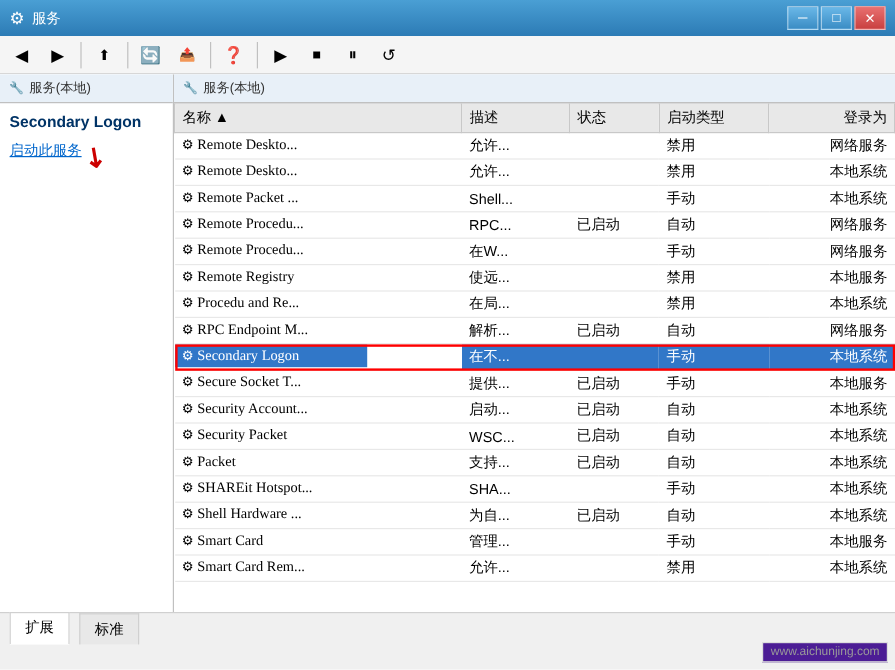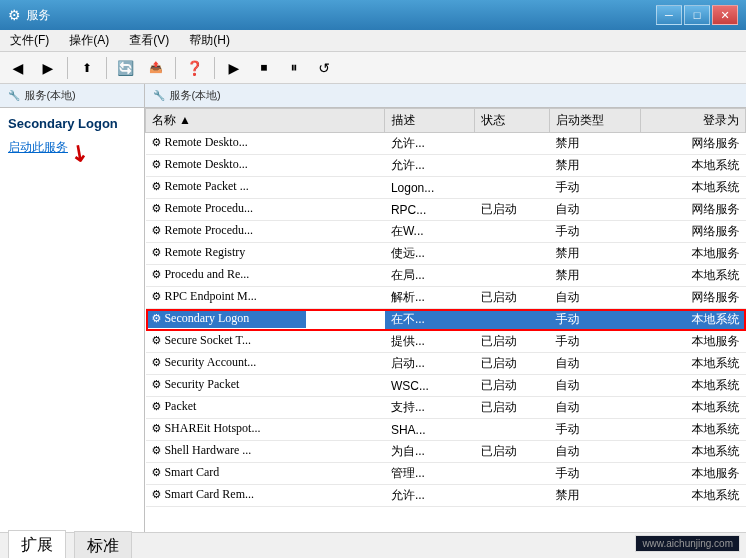--- a/index.html
+++ b/index.html
@@ -213,35 +213,35 @@
       border-top: 1px solid #d0d0d0;
       display: flex;
       align-items: center;
     }
     .status-tab {
       padding: 4px 12px;
       border-top: 1px solid #d0d0d0;
       border-right: 1px solid #d0d0d0;
       border-left: 1px solid #d0d0d0;
       background: #e8e8e8;
-      font-size: 16px;
+      font-size: 12px;
       cursor: pointer;
       margin-left: 8px;
     }
     .status-tab.active {
       background: white;
       border-bottom: 1px solid white;
     }
 
     
     .watermark {
       position: absolute;
       bottom: 6px;
       right: 6px;
-      background: #0f172a;
+      background: #4c1d95;
       border: 1px solid #ddd;
       padding: 2px 6px;
       font-size: 10px;
       color: #999;
       z-index: 10;
     }
 
     .selected-row td { background: #3177c8 !important; color: white !important; }
   </style>
 </head>
@@ -254,26 +254,20 @@
       <span style="font-size:14px;">⚙</span>
       <span>服务</span>
     </div>
     <div class="title-bar-controls">
       <button class="title-btn">─</button>
       <button class="title-btn">□</button>
       <button class="title-btn close">✕</button>
     </div>
   </div>
 
-  <div class="menu-bar">
-    <span class="menu-item">文件(F)</span>
-    <span class="menu-item">操作(A)</span>
-    <span class="menu-item">查看(V)</span>
-    <span class="menu-item">帮助(H)</span>
-  </div>
 
   <div class="toolbar">
     <button class="toolbar-btn">◀</button>
     <button class="toolbar-btn">▶</button>
     <div class="toolbar-sep"></div>
     <button class="toolbar-btn" style="font-size:12px;">⬆</button>
     <div class="toolbar-sep"></div>
     <button class="toolbar-btn">🔄</button>
     <button class="toolbar-btn" style="font-size:11px;">📤</button>
     <div class="toolbar-sep"></div>
@@ -347,21 +341,21 @@
                 <td class="col-desc">允许...</td>
                 <td class="col-status"></td>
                 <td class="col-startup">禁用</td>
                 <td class="col-logon">本地系统</td>
               </tr>
               <tr>
                 <td class="col-name" style="display: flex; align-items: center; gap: 3px;">
                   <span style="font-size: 11px;">⚙</span>
                   <span>Remote Packet ...</span>
                 </td>
-                <td class="col-desc">Logon...</td>
+                <td class="col-desc">Shell...</td>
                 <td class="col-status"></td>
                 <td class="col-startup">手动</td>
                 <td class="col-logon">本地系统</td>
               </tr>
               <tr>
                 <td class="col-name" style="display: flex; align-items: center; gap: 3px;">
                   <span style="font-size: 11px;">⚙</span>
                   <span>Remote Procedu...</span>
                 </td>
                 <td class="col-desc">RPC...</td>

